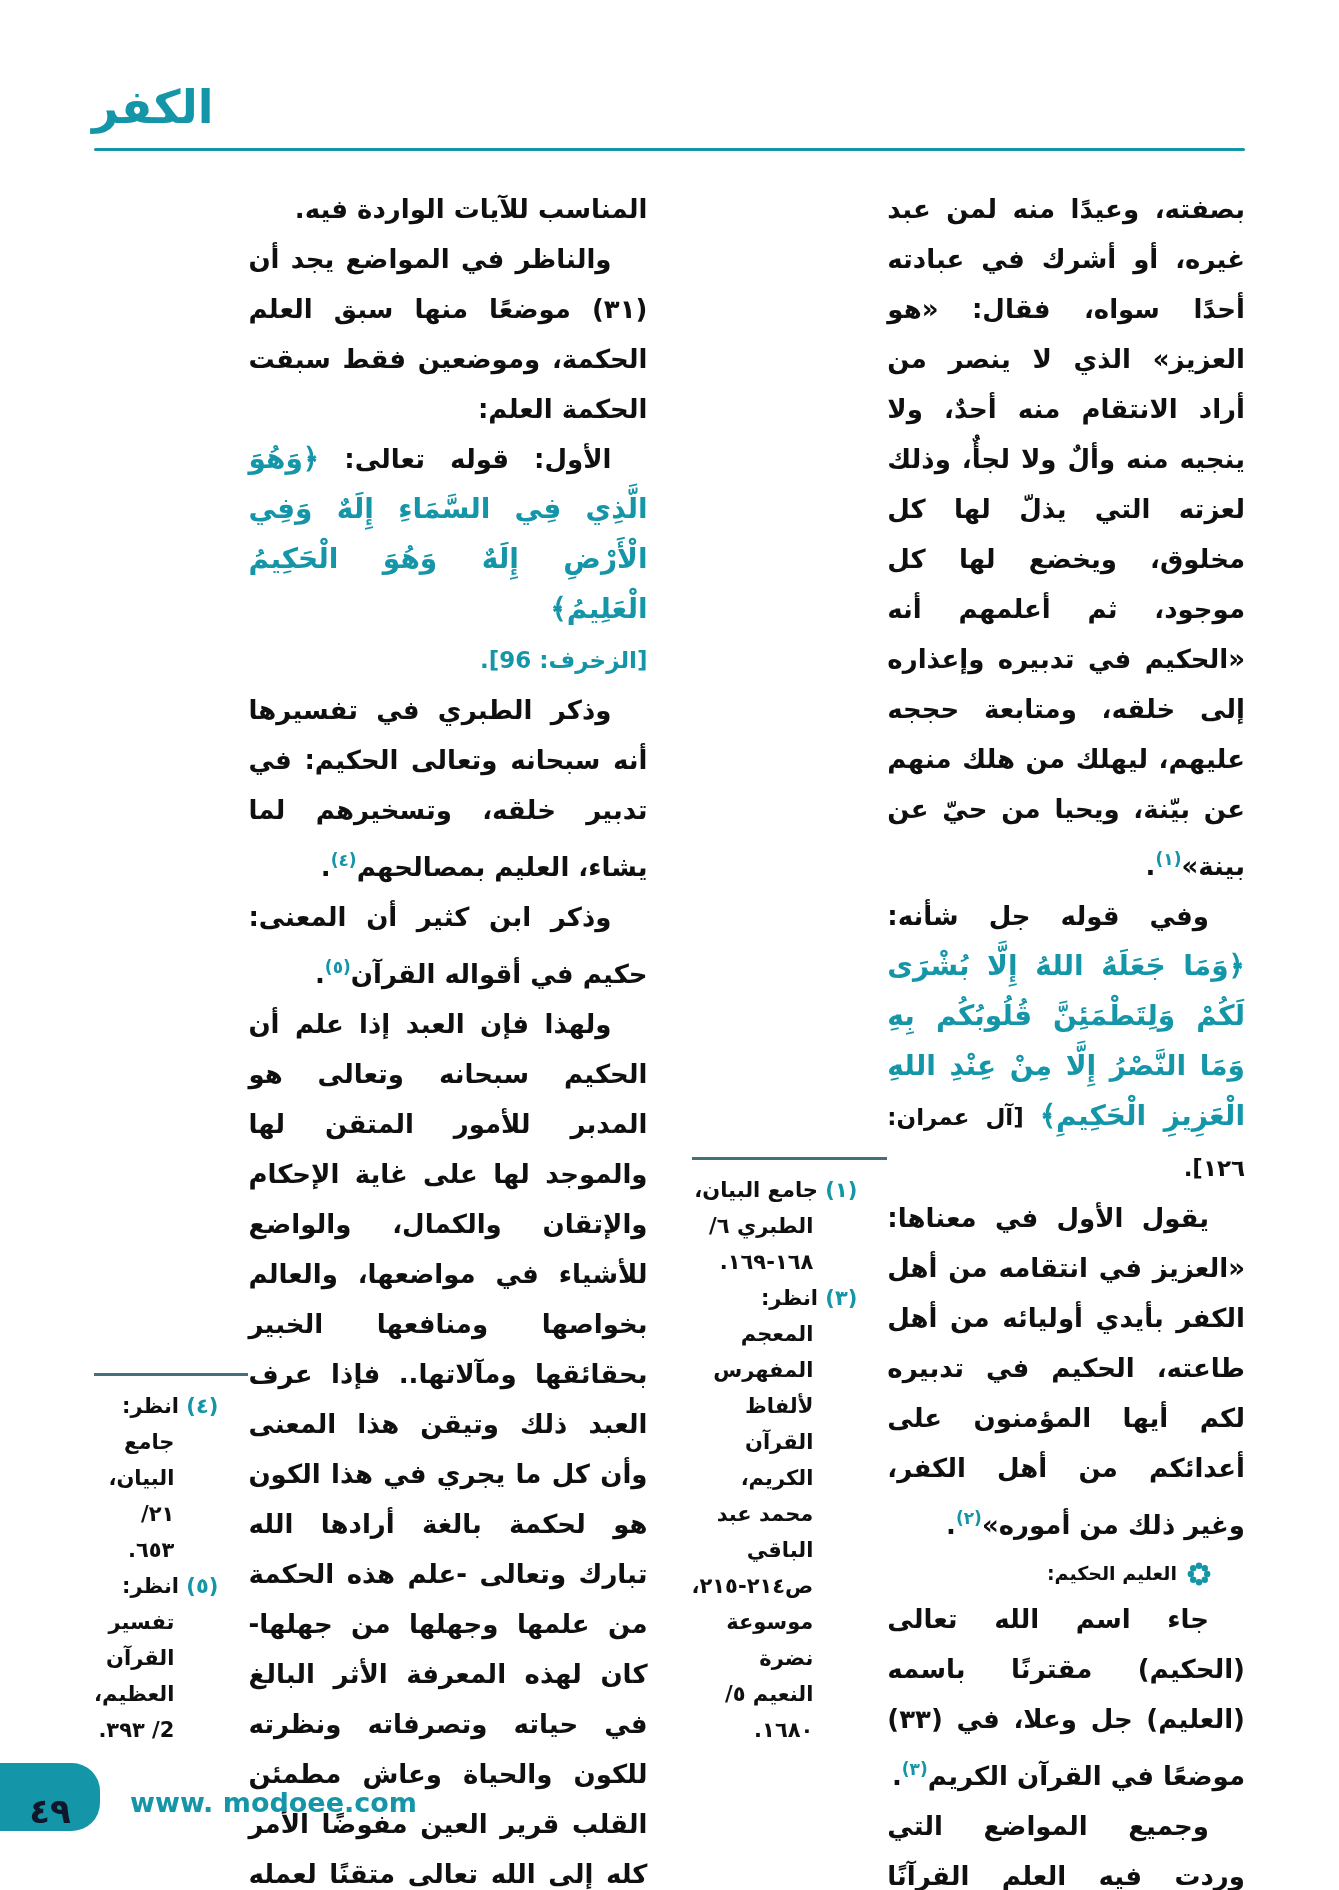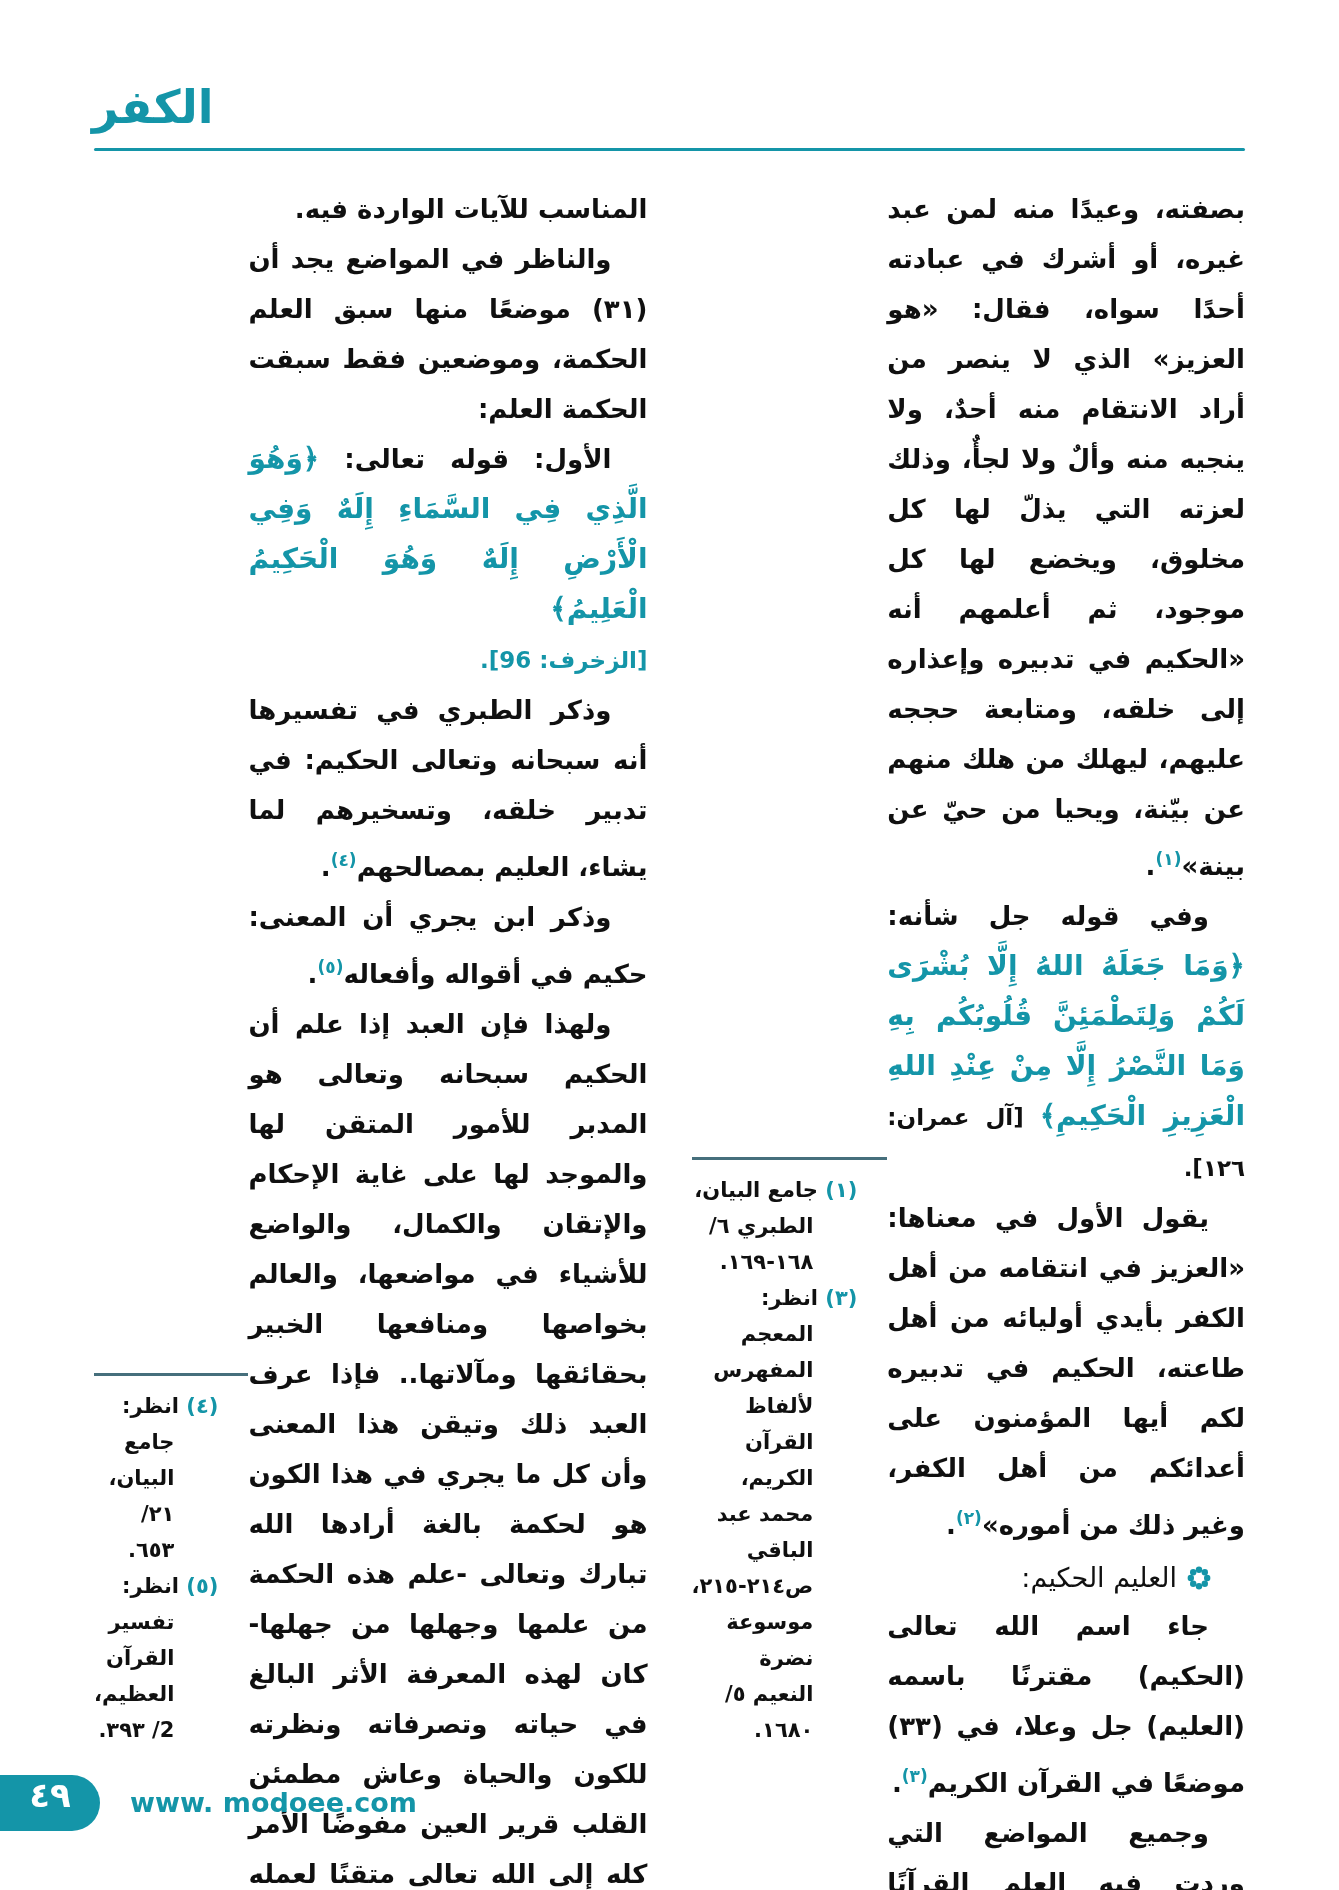--- a/index.html
+++ b/index.html
@@ -30,38 +30,38 @@
     font-size:26px; font-weight:bold; line-height:50px;
     text-align:justify; text-align-last:right; margin:0;
   }
   .p.indent { text-indent:36px; }
   .seg-n {}
   .seg-verse { color:var(--accent,#1495a8); font-size:28px; }
   .seg-marker { color:var(--accent,#1495a8); font-size:17px; vertical-align:10px; }
   .seg-ref { font-size:23px; }
   .seg-ref-accent { color:var(--accent,#1495a8); font-size:23px; }
   .h-block {
-    display:flex; align-items:center; gap:10px;
+    display:flex; align-items:flex-start; gap:10px;
     margin:12px 0 8px; padding-right:34px;
-    font-size:27px; font-weight:normal;
+    font-size:19px; font-weight:bold;
   }
   .florette { width:24px; height:24px; flex:0 0 auto; }
   .col-foot { margin-top:auto; }
   .foot-rule { height:3px; background:#466f7c; margin-bottom:12px; }
   .footnote {
     font-size:21px; font-weight:bold; line-height:36px;
     text-align:right; padding-right:74px; text-indent:-44px;
   }
   .fn-marker { color:var(--accent,#1495a8); }
   .page-tab {
-    position:absolute; left:0; bottom:59px; width:100px; height:56px;
+    position:absolute; left:0; bottom:59px; width:100px; height:68px;
     background:var(--accent,#1495a8);
     border-radius:0 28px 28px 0;
-    display:flex; align-items:flex-start; justify-content:center;
-    color:#ffffff; font-size:34px; font-weight:bold;
+    display:flex; align-items:flex-end; justify-content:center;
+    color:#0f172a; font-size:34px; font-weight:bold;
   }
   .website {
     position:absolute; left:130px; bottom:72px;
     color:var(--accent,#1495a8); font-size:27px; font-weight:bold;
     direction:ltr;
   }
 </style>
 </head>
 <body>
 
@@ -101,21 +101,21 @@
         </div>
     </div>
   </div>
   <div class="col">
     <div class="col-main">
         <div class="p"><span class="seg-n">المناسب للآيات الواردة فيه.</span></div>
         <div class="p indent"><span class="seg-n">والناظر في المواضع يجد أن (٣١) موضعًا منها سبق العلم الحكمة، وموضعين فقط سبقت الحكمة العلم:</span></div>
         <div class="p indent"><span class="seg-n">الأول: قوله تعالى: </span><span class="seg-verse">﴿وَهُوَ الَّذِي فِي السَّمَاءِ إِلَهٌ وَفِي الْأَرْضِ إِلَهٌ وَهُوَ الْحَكِيمُ الْعَلِيمُ﴾</span></div>
         <div class="p"><span class="seg-ref-accent">[الزخرف: 96].</span></div>
         <div class="p indent"><span class="seg-n">وذكر الطبري في تفسيرها أنه سبحانه وتعالى الحكيم: في تدبير خلقه، وتسخيرهم لما يشاء، العليم بمصالحهم</span><span class="seg-marker">(٤)</span><span class="seg-n">.</span></div>
-        <div class="p indent"><span class="seg-n">وذكر ابن يجري أن المعنى: حكيم في أقواله وأفعاله</span><span class="seg-marker">(٥)</span><span class="seg-n">.</span></div>
+        <div class="p indent"><span class="seg-n">وذكر ابن كثير أن المعنى: حكيم في أقواله القرآن</span><span class="seg-marker">(٥)</span><span class="seg-n">.</span></div>
         <div class="p indent"><span class="seg-n">ولهذا فإن العبد إذا علم أن الحكيم سبحانه وتعالى هو المدبر للأمور المتقن لها والموجد لها على غاية الإحكام والإتقان والكمال، والواضع للأشياء في مواضعها، والعالم بخواصها ومنافعها الخبير بحقائقها ومآلاتها.. فإذا عرف العبد ذلك وتيقن هذا المعنى وأن كل ما يجري في هذا الكون هو لحكمة بالغة أرادها الله تبارك وتعالى -علم هذه الحكمة من علمها وجهلها من جهلها- كان لهذه المعرفة الأثر البالغ في حياته وتصرفاته ونظرته للكون والحياة وعاش مطمئن القلب قرير العين مفوضًا الأمر كله إلى الله تعالى متقنًا لعمله محسنًا لعبادته،</span></div>
       </div>
     <div class="col-foot">
       <div class="foot-rule"></div>
       <div>
           <div class="footnote"><span class="fn-marker">(٤) </span><span class="fn-text">انظر: جامع البيان، ٢١/ ٦٥٣.</span></div>
           <div class="footnote"><span class="fn-marker">(٥) </span><span class="fn-text">انظر: تفسير القرآن العظيم، 2/ ٣٩٣.</span></div>
         </div>
     </div>
   </div>

